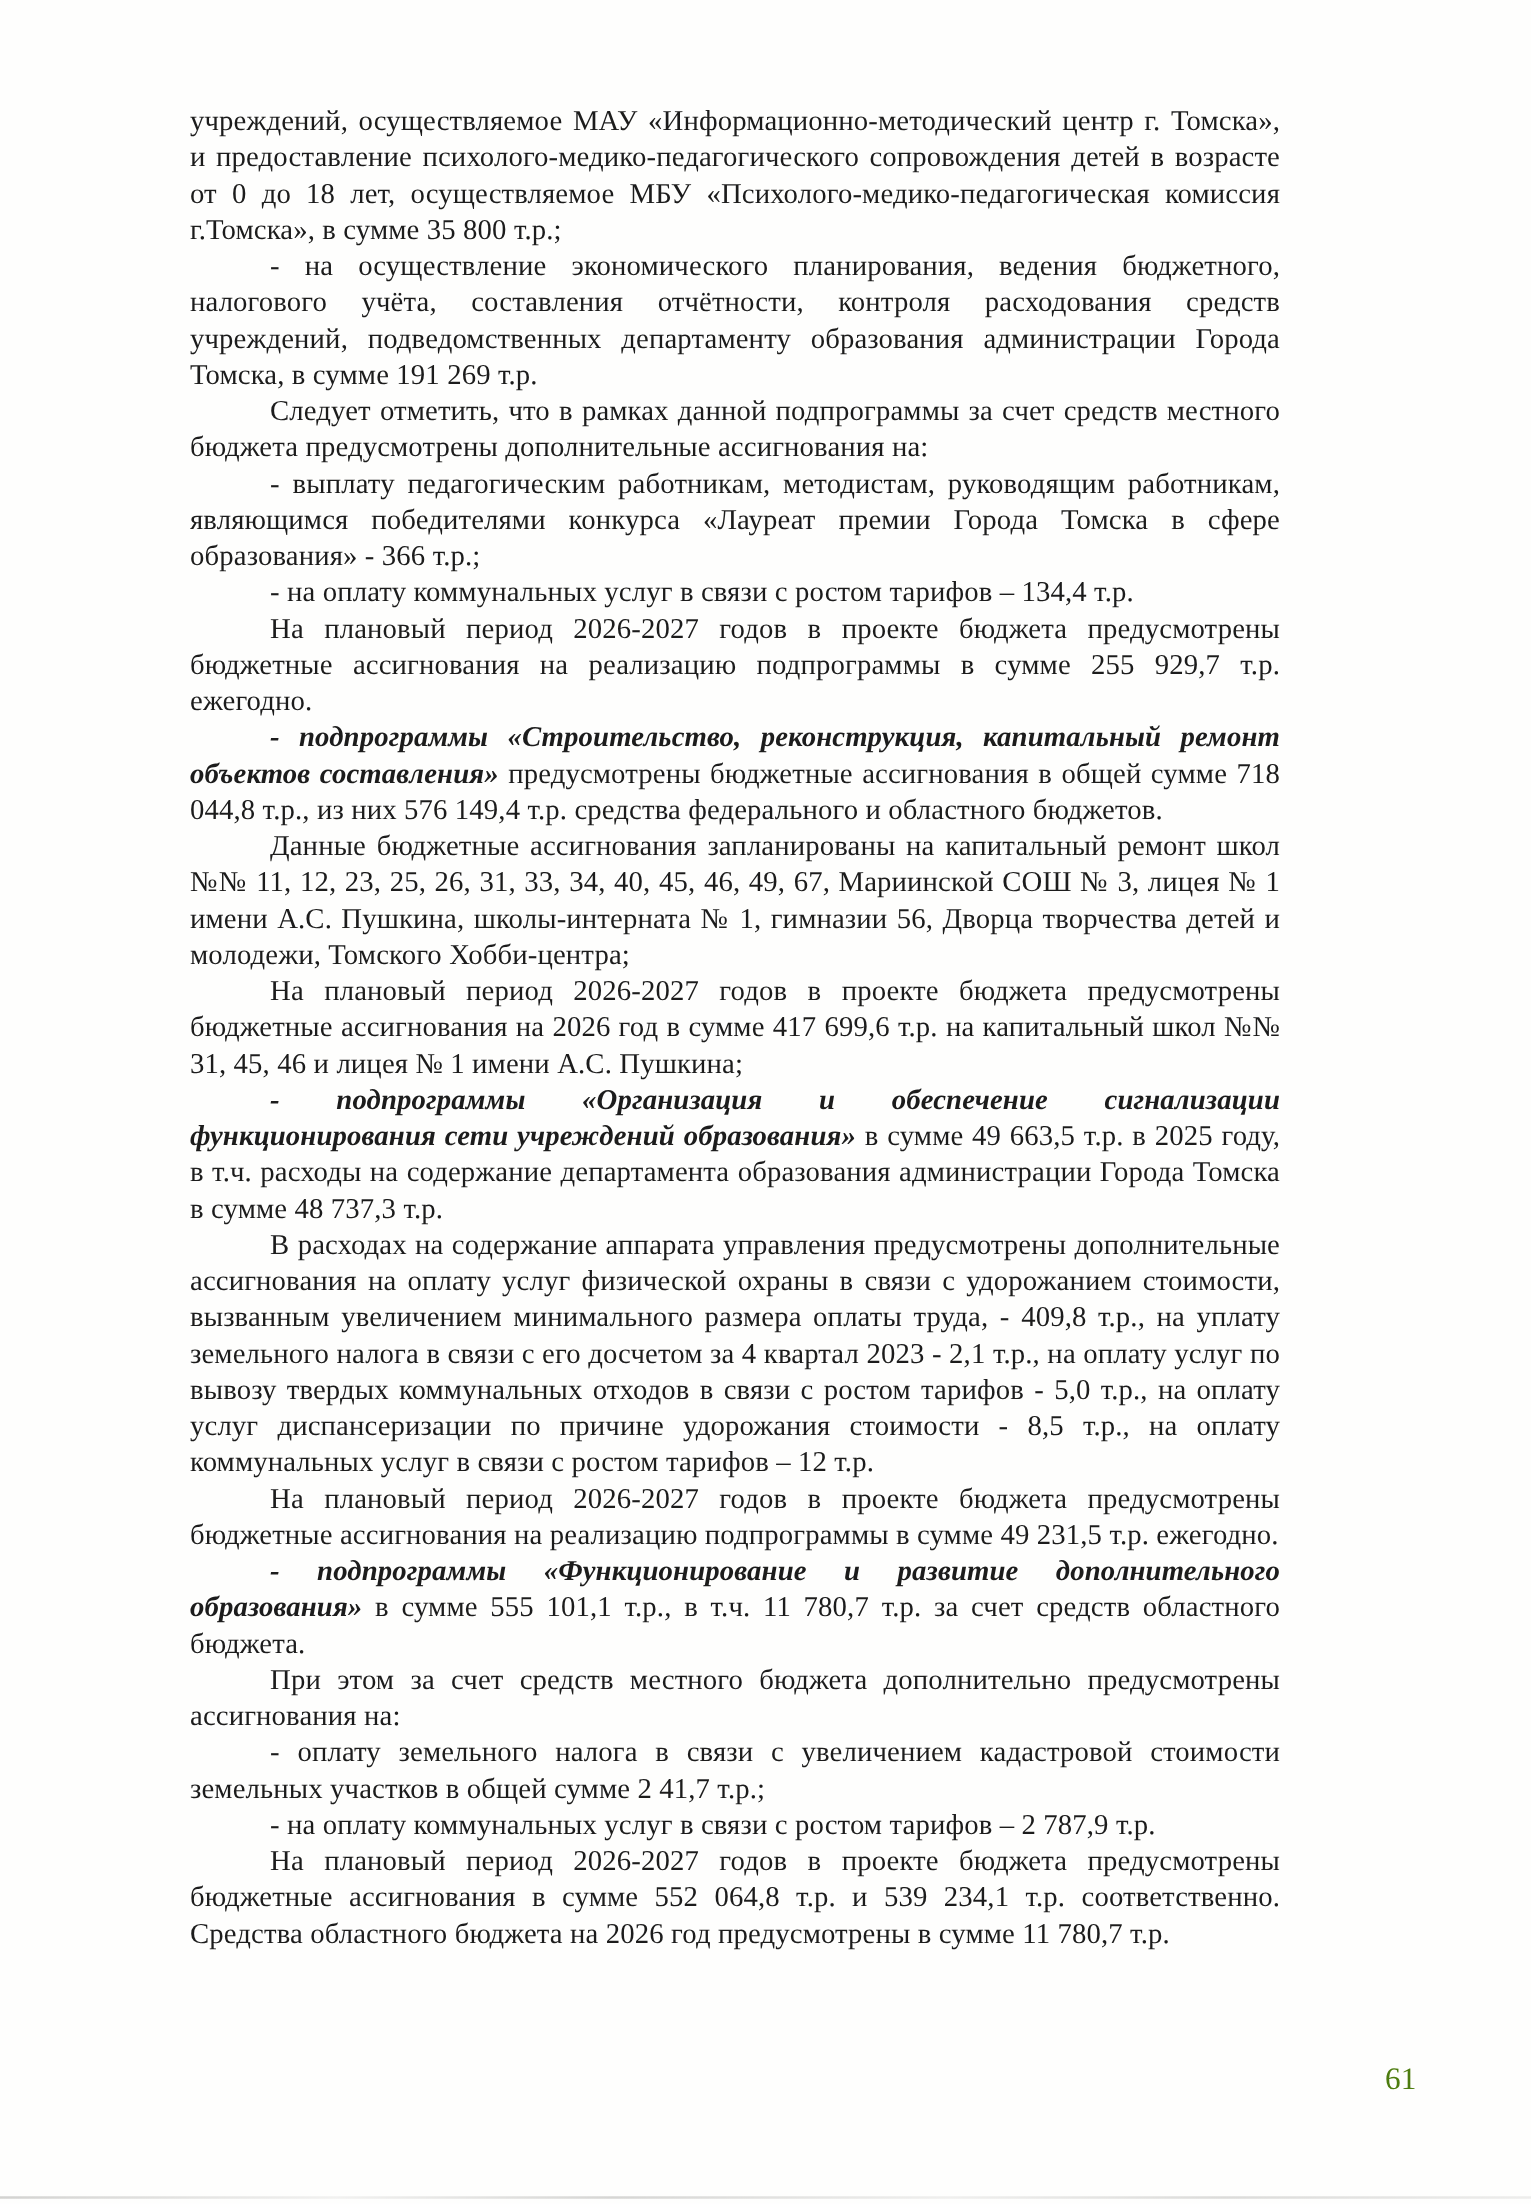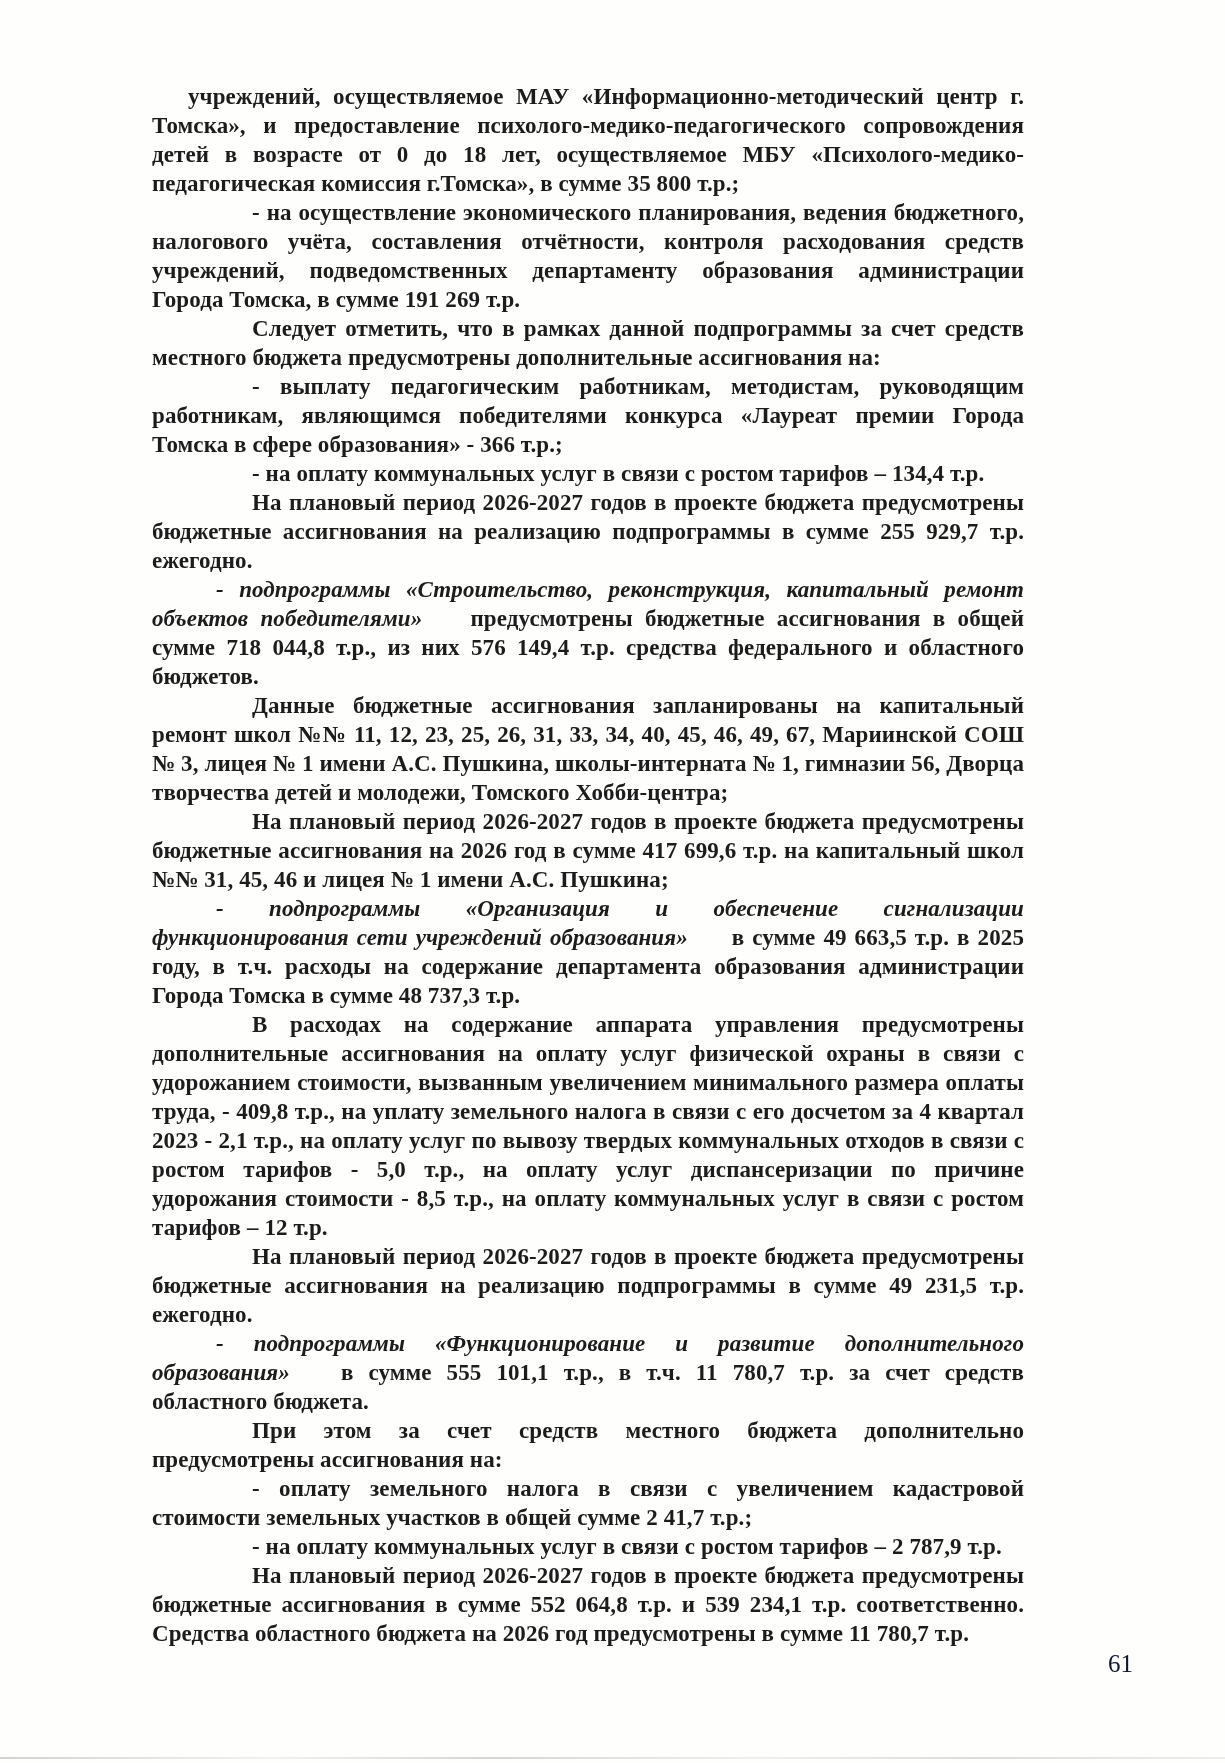--- a/index.html
+++ b/index.html
@@ -28,34 +28,33 @@
   }
   .para {
     margin: 0;
     padding: 0;
     text-indent: 64px;
   }
   .para.no-indent {
     text-indent: 0;
   }
   .n {
-    font-weight: bold;
+    font-weight: normal;
     font-style: normal;
-    margin-left: 36px;
   }
   .bi {
     font-weight: bold;
     font-style: italic;
   }
   .page-number {
     position: absolute;
     left: 1108px;
     top: 1650px;
     font-size: 25px;
-    color: #0f172a;
+    color: #4d7c0f;
   }
   .scan-line-bottom {
     position: absolute;
     left: 0;
     bottom: 4px;
     width: 100%;
     height: 2px;
     background: linear-gradient(90deg,
       rgba(110,110,105,0.30) 0%,
       rgba(150,150,145,0.12) 22%,
@@ -69,21 +68,21 @@
 <body>
 
 <div class="page">
   <div class="text-block">
       <p class="para no-indent"><span class="n">учреждений, осуществляемое МАУ «Информационно-методический центр г. Томска», и предоставление психолого-медико-педагогического сопровождения детей в возрасте от 0 до 18 лет, осуществляемое МБУ «Психолого-медико-педагогическая комиссия г.Томска», в сумме 35 800 т.р.;</span></p>
       <p class="para"><span class="n">- на осуществление экономического планирования, ведения бюджетного, налогового учёта, составления отчётности, контроля расходования средств учреждений, подведомственных департаменту образования администрации Города Томска, в сумме 191 269 т.р.</span></p>
       <p class="para"><span class="n">Следует отметить, что в рамках данной подпрограммы за счет средств местного бюджета предусмотрены дополнительные ассигнования на:</span></p>
       <p class="para"><span class="n">- выплату педагогическим работникам, методистам, руководящим работникам, являющимся победителями конкурса «Лауреат премии Города Томска в сфере образования» - 366 т.р.;</span></p>
       <p class="para"><span class="n">- на оплату коммунальных услуг в связи с ростом тарифов – 134,4 т.р.</span></p>
       <p class="para"><span class="n">На плановый период 2026-2027 годов в проекте бюджета предусмотрены бюджетные ассигнования на реализацию подпрограммы в сумме 255 929,7 т.р. ежегодно.</span></p>
-      <p class="para"><span class="bi">- подпрограммы «Строительство, реконструкция, капитальный ремонт объектов победителями» </span><span class="n">предусмотрены бюджетные ассигнования в общей сумме 718 044,8 т.р., из них 576 149,4 т.р. средства федерального и областного бюджетов.</span></p>
+      <p class="para"><span class="bi">- подпрограммы «Строительство, реконструкция, капитальный ремонт объектов составления» </span><span class="n">предусмотрены бюджетные ассигнования в общей сумме 718 044,8 т.р., из них 576 149,4 т.р. средства федерального и областного бюджетов.</span></p>
       <p class="para"><span class="n">Данные бюджетные ассигнования запланированы на капитальный ремонт школ №№ 11, 12, 23, 25, 26, 31, 33, 34, 40, 45, 46, 49, 67, Мариинской СОШ № 3, лицея № 1 имени А.С. Пушкина, школы-интерната № 1, гимназии 56, Дворца творчества детей и молодежи, Томского Хобби-центра;</span></p>
       <p class="para"><span class="n">На плановый период 2026-2027 годов в проекте бюджета предусмотрены бюджетные ассигнования на 2026 год в сумме 417 699,6 т.р. на капитальный школ №№ 31, 45, 46 и лицея № 1 имени А.С. Пушкина;</span></p>
       <p class="para"><span class="bi">- подпрограммы «Организация и обеспечение сигнализации функционирования сети учреждений образования» </span><span class="n">в сумме 49 663,5 т.р. в 2025 году, в т.ч. расходы на содержание департамента образования администрации Города Томска в сумме 48 737,3 т.р.</span></p>
       <p class="para"><span class="n">В расходах на содержание аппарата управления предусмотрены дополнительные ассигнования на оплату услуг физической охраны в связи с удорожанием стоимости, вызванным увеличением минимального размера оплаты труда, - 409,8 т.р., на уплату земельного налога в связи с его досчетом за 4 квартал 2023 - 2,1 т.р., на оплату услуг по вывозу твердых коммунальных отходов в связи с ростом тарифов - 5,0 т.р., на оплату услуг диспансеризации по причине удорожания стоимости - 8,5 т.р., на оплату коммунальных услуг в связи с ростом тарифов – 12 т.р.</span></p>
       <p class="para"><span class="n">На плановый период 2026-2027 годов в проекте бюджета предусмотрены бюджетные ассигнования на реализацию подпрограммы в сумме 49 231,5 т.р. ежегодно.</span></p>
       <p class="para"><span class="bi">- подпрограммы «Функционирование и развитие дополнительного образования» </span><span class="n">в сумме 555 101,1 т.р., в т.ч. 11 780,7 т.р. за счет средств областного бюджета.</span></p>
       <p class="para"><span class="n">При этом за счет средств местного бюджета дополнительно предусмотрены ассигнования на:</span></p>
       <p class="para"><span class="n">- оплату земельного налога в связи с увеличением кадастровой стоимости земельных участков в общей сумме 2 41,7 т.р.;</span></p>
       <p class="para"><span class="n">- на оплату коммунальных услуг в связи с ростом тарифов – 2 787,9 т.р.</span></p>
       <p class="para"><span class="n">На плановый период 2026-2027 годов в проекте бюджета предусмотрены бюджетные ассигнования в сумме 552 064,8 т.р. и 539 234,1 т.р. соответственно. Средства областного бюджета на 2026 год предусмотрены в сумме 11 780,7 т.р.</span></p>

